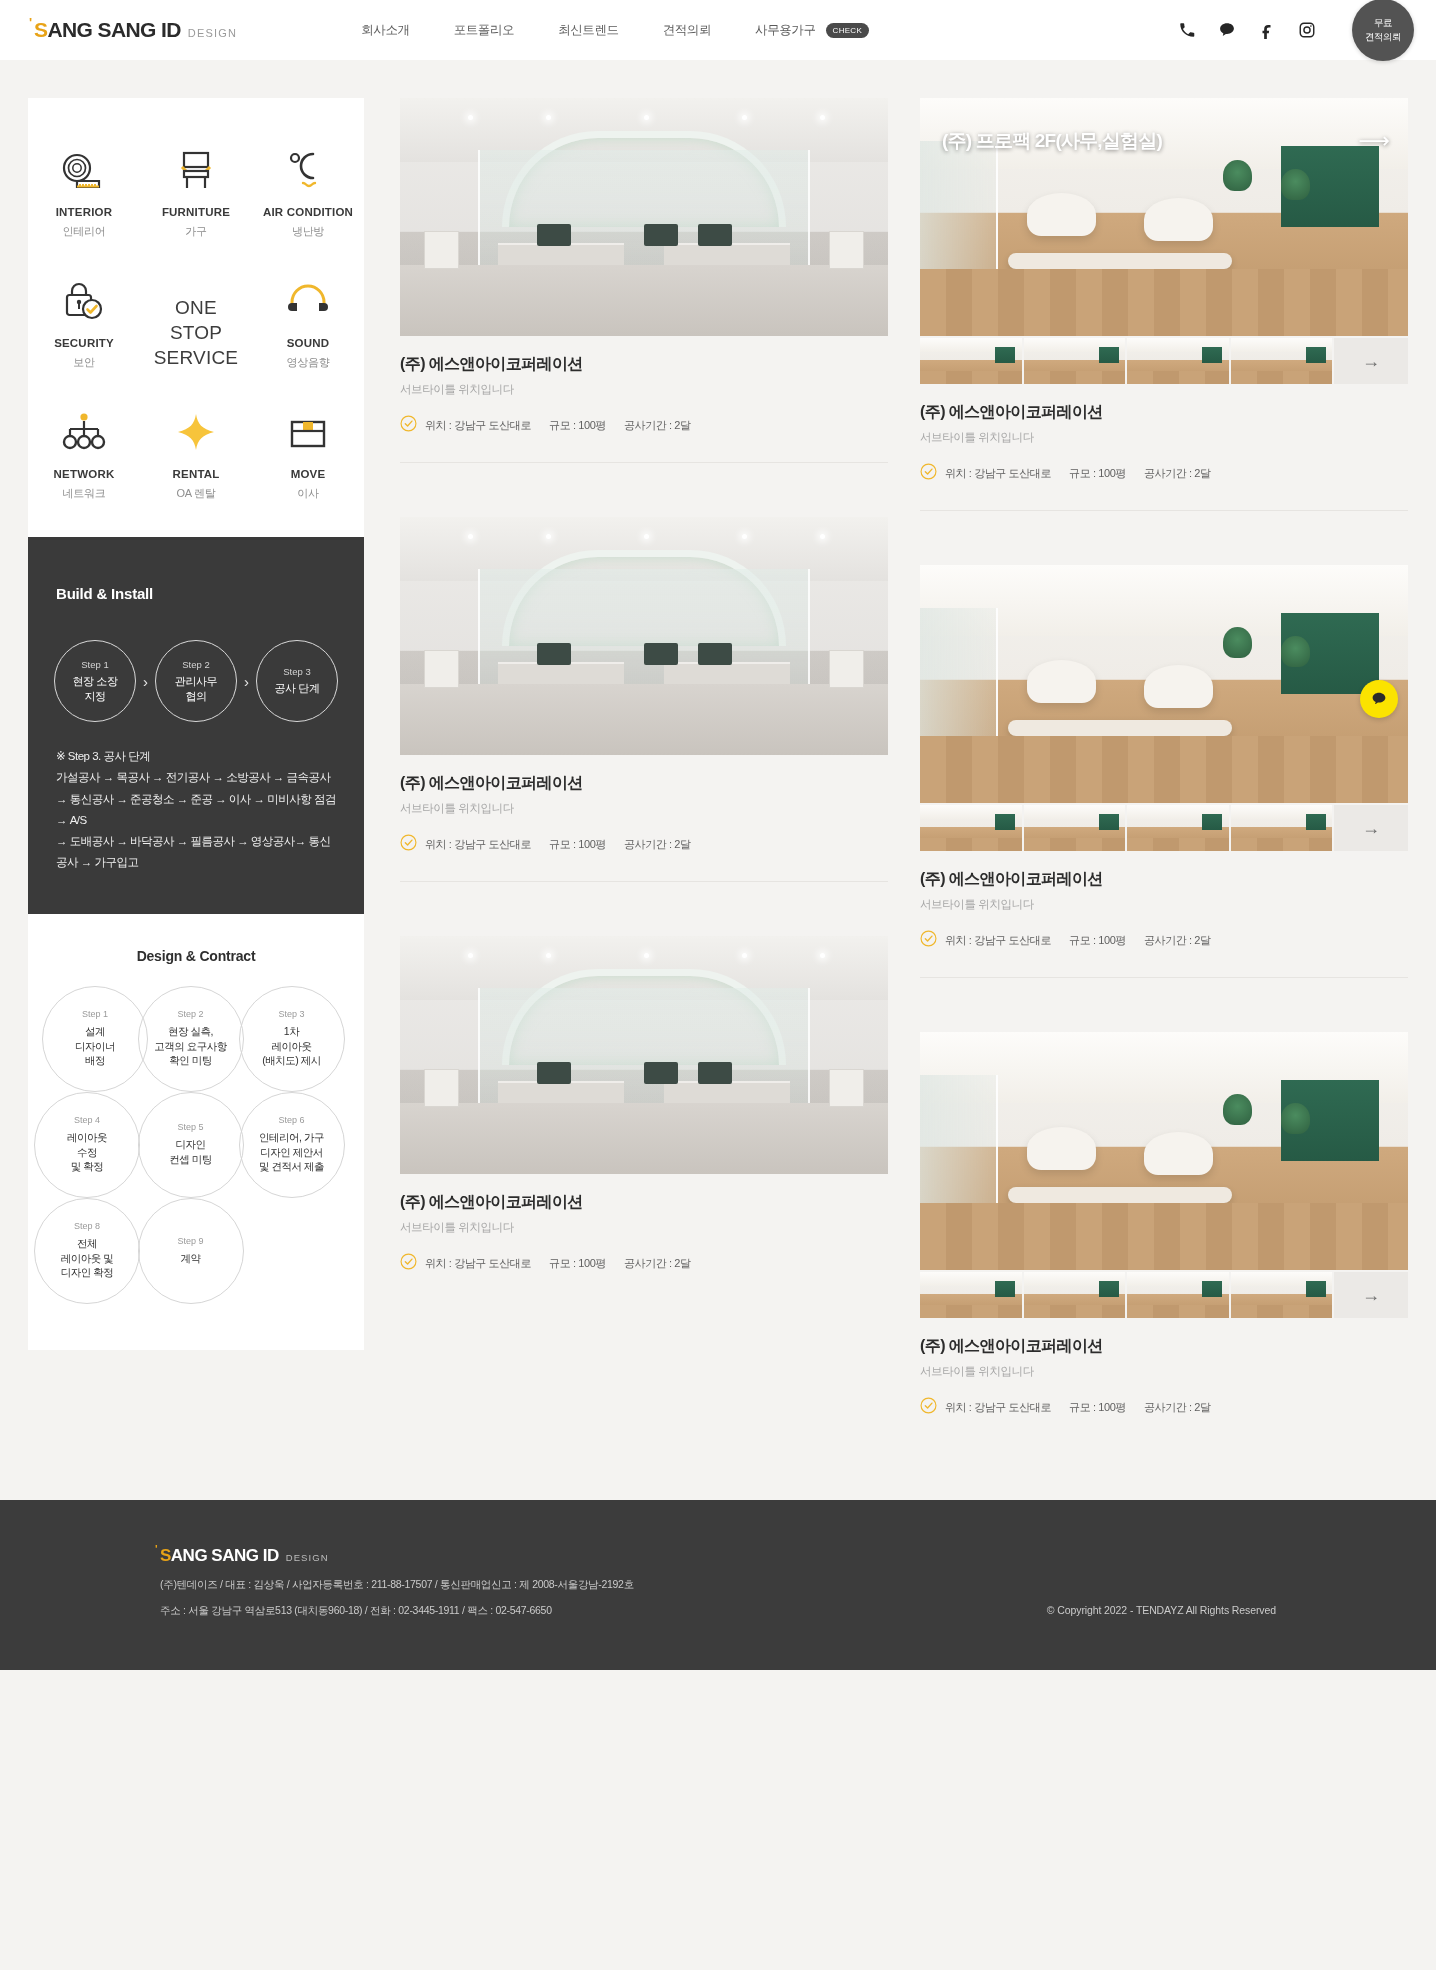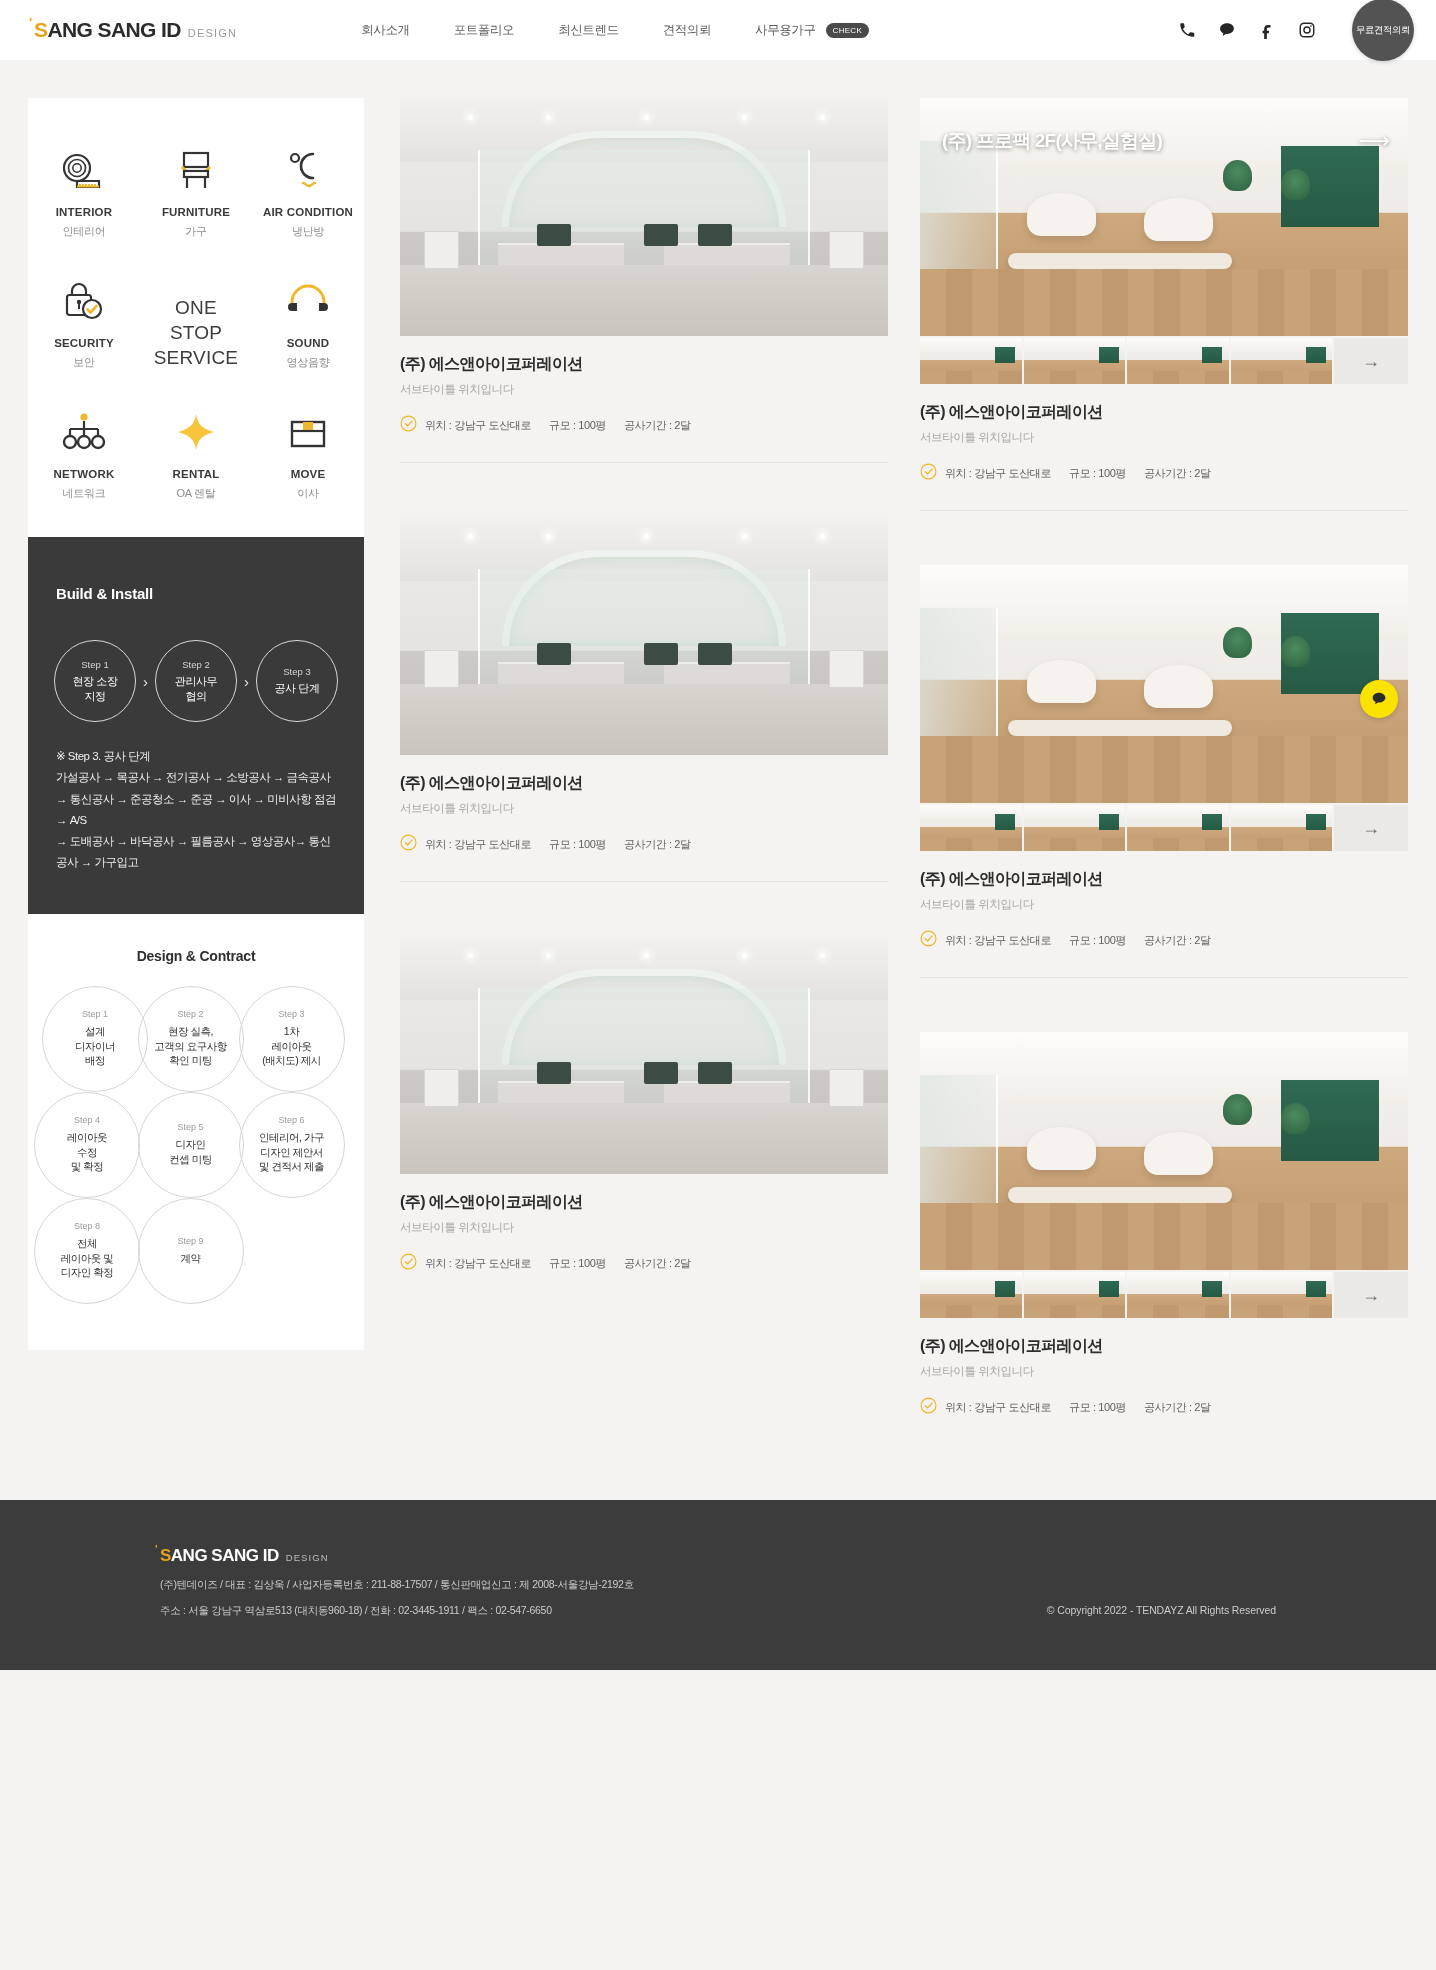--- a/index.html
+++ b/index.html
@@ -47,21 +47,21 @@
   .header-right {
     position: absolute; right: 0; top: 0; height: 60px;
     display: flex; align-items: center; gap: 18px; padding-right: 0;
   }
   .hicon { width: 22px; height: 22px; display: flex; align-items: center;
            justify-content: center; cursor: pointer; }
   .hicon svg { display: block; }
   .quote-btn {
     width: 62px; height: 62px; border-radius: 50%;
     background: #535353; color: #fff;
-    display: flex; align-items: center;
+    display: flex; flex-direction: column; align-items: center;
     justify-content: center; font-size: 9.5px; line-height: 1.45;
     letter-spacing: -0.5px; cursor: pointer; margin-left: 16px; margin-right: 22px;
     box-shadow: 0 1px 4px rgba(0,0,0,.18);
   }
 
   
   .page { position: relative; width: 1436px; padding: 0 0 0 0; }
   .wrap { display: flex; align-items: flex-start; padding: 0 28px; gap: 36px; }
   .sidebar { width: 336px; flex: 0 0 336px; }
   .content { flex: 1; min-width: 0; padding-top: 0px; }

